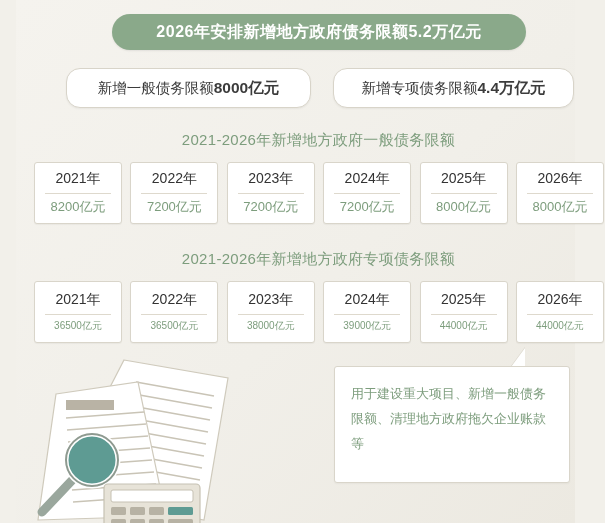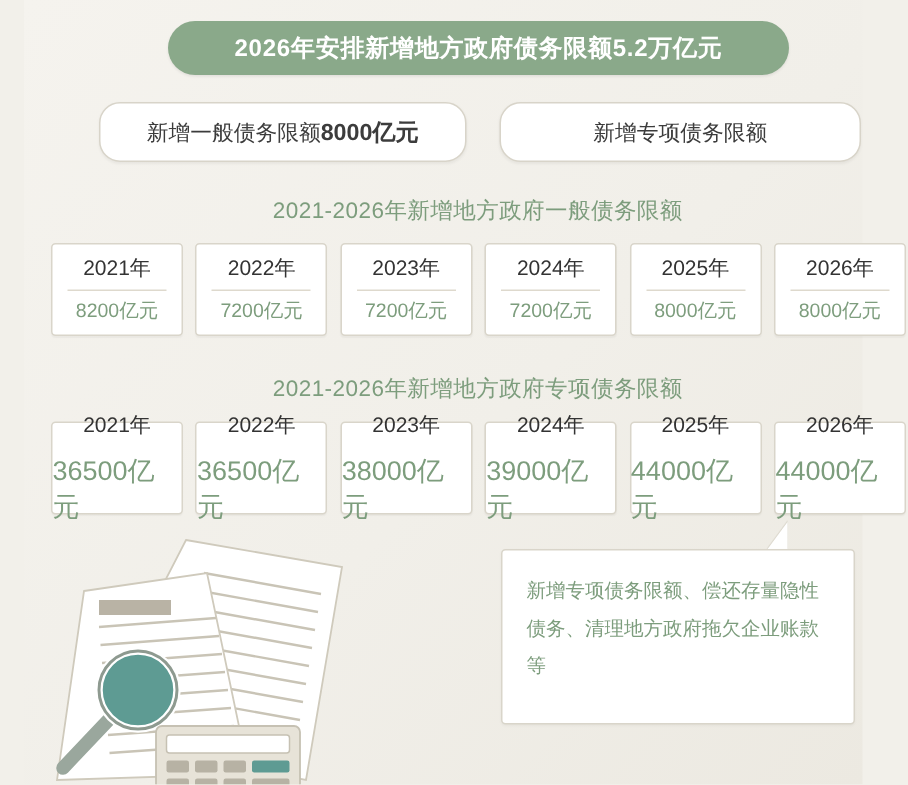--- a/index.html
+++ b/index.html
@@ -108,21 +108,21 @@
     height: 1px;
     background: #ded9cd;
     margin: 2px 0 4px 0;
   }
   .year-card .value {
     font-size: 13px;
     color: #7d9d7d;
     font-weight: normal;
   }
   .year-card.special .value {
-    font-size: 18px;
+    font-size: 10px;
   }
 
   
   .callout {
     position: absolute;
     left: 318px;
     top: 366px;
     width: 236px;
     height: 117px;
     background: #ffffff;
@@ -163,20 +163,21 @@
 
   <div class="title-banner">2026年安排新增地方政府债务限额5.2万亿元</div>
 
   <div class="subcard" id="subcard-general">
     <span>新增一般债务限额</span>
       <span class="strong">8000亿元</span>
   </div>
 
   <div class="subcard" id="subcard-special">
     <span>新增专项债务限额</span>
+      <span class="strong">4.4万亿元</span>
   </div>
 
   <div class="section-heading" id="heading-general">2021-2026年新增地方政府一般债务限额</div>
 
   <div class="year-row" id="row-general">
     <div class="year-card">
       <div class="year">2021年</div>
       <div class="divider"></div>
       <div class="value">8200亿元</div>
     </div>
@@ -236,21 +237,21 @@
       <div class="value">44000亿元</div>
     </div>
     <div class="year-card special">
       <div class="year">2026年</div>
       <div class="divider"></div>
       <div class="value">44000亿元</div>
     </div>
   </div>
 
   <div class="callout-tail"></div>
-  <div class="callout">新增专项债务限额、偿还存量隐性债务、清理地方政府拖欠企业账款等</div>
+  <div class="callout">用于建设重大项目、新增一般债务限额、清理地方政府拖欠企业账款等</div>
 
   <svg id="illustration" viewBox="0 0 320 171">
 
     <g>
       <polygon points="108,8 212,26 188,168 40,140" fill="#ffffff" stroke="#cfcabc" stroke-width="1.2"></polygon>
       <g stroke="#c9c4b6" stroke-width="1.6">
         <line x1="120" y1="30" x2="198" y2="44"></line>
         <line x1="118" y1="42" x2="196" y2="56"></line>
         <line x1="116" y1="54" x2="194" y2="68"></line>
         <line x1="114" y1="66" x2="192" y2="80"></line>

